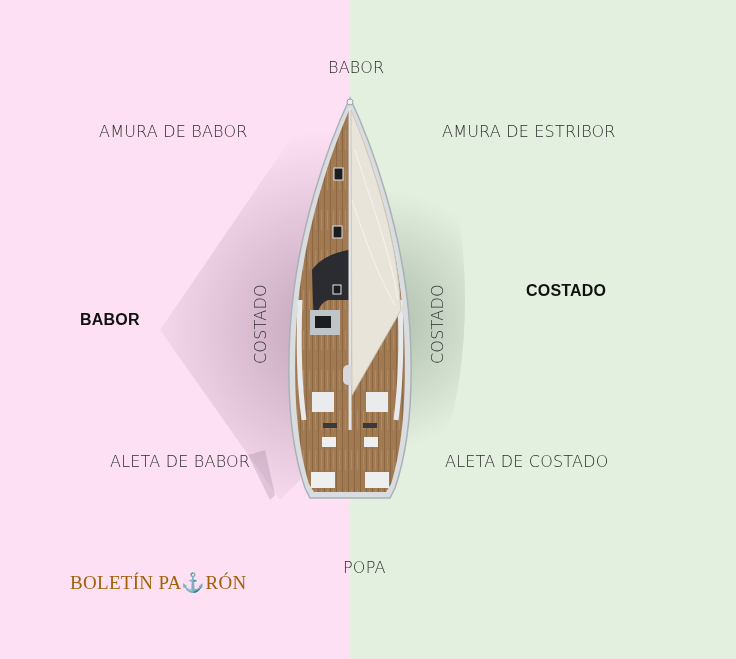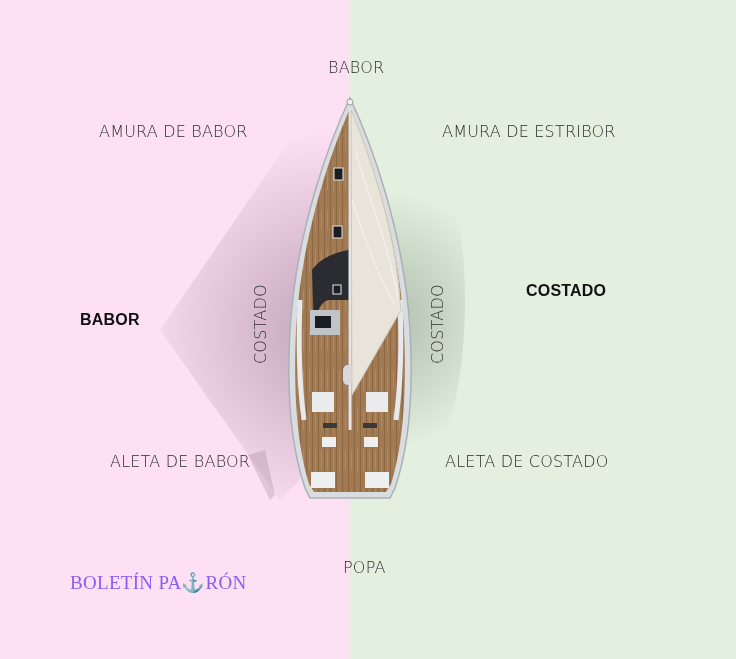--- a/index.html
+++ b/index.html
@@ -3,21 +3,21 @@
 <meta charset="utf-8">
 <style>
   html, body { margin: 0; padding: 0; }
   body { width: 736px; height: 659px; overflow: hidden; position: relative; font-family: "Liberation Sans", sans-serif; }
   .bg-left { position: absolute; left: 0; top: 0; width: 350px; height: 659px; background: #fde0f4; }
   .bg-right { position: absolute; left: 350px; top: 0; width: 386px; height: 659px; background: #e3efdf; }
   .shade { position: absolute; left: 0; top: 0; width: 736px; height: 659px; pointer-events: none; }
   .label { position: absolute; color: #2b2b2b; font-size: 16px; letter-spacing: 0.2px; white-space: nowrap; font-family: "DejaVu Sans", sans-serif; font-weight: 300; }
   .label.bold { font-weight: bold; color: #111; font-size: 16px; font-family: "Liberation Sans", sans-serif; }
   .label.vert { transform-origin: left top; transform: rotate(-90deg); }
-  .logo { position: absolute; left: 70px; top: 571px; font-family: "Liberation Serif", serif; font-size: 19px; color: #8b5cf6; letter-spacing: 0.3px; white-space: nowrap; }
+  .logo { position: absolute; left: 70px; top: 571px; font-family: "Liberation Serif", serif; font-size: 19px; color: #a16207; letter-spacing: 0.3px; white-space: nowrap; }
   .boat { position: absolute; left: 0; top: 0; width: 736px; height: 659px; }
 </style>
 </head>
 <body>
 
 <div class="bg-left"></div>
 <div class="bg-right"></div>
 
 <svg class="shade" viewBox="0 0 736 659">
   <defs>

